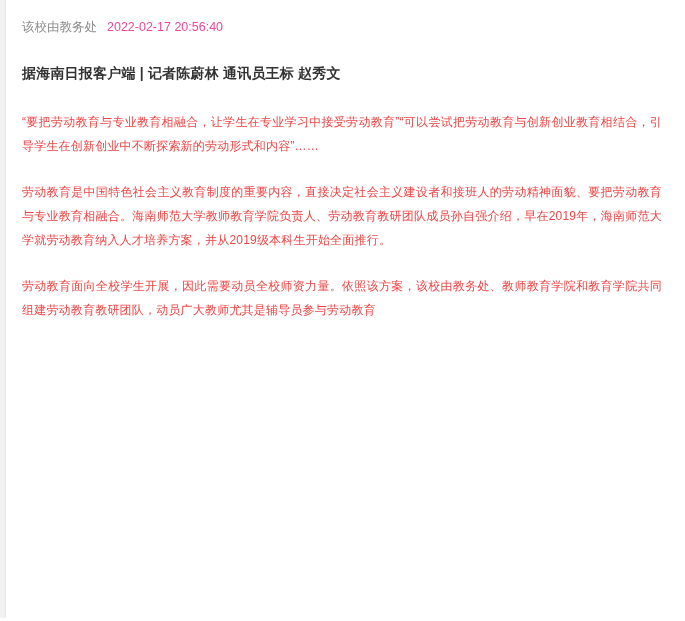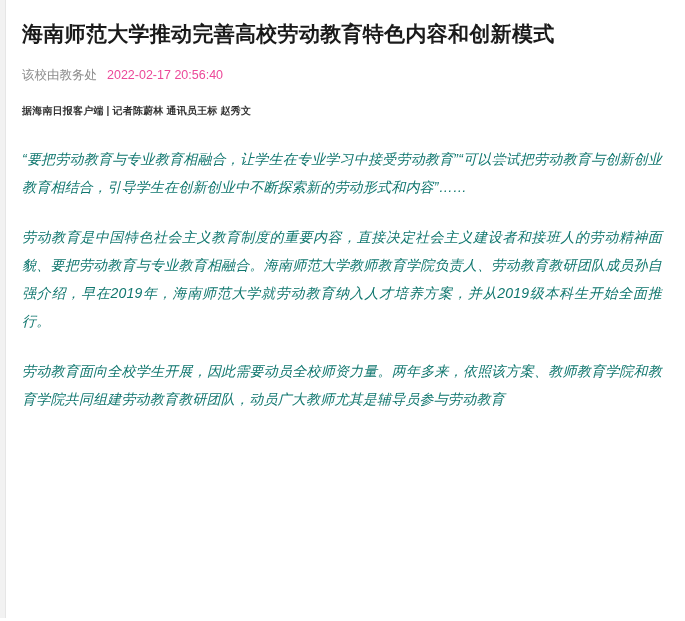--- a/index.html
+++ b/index.html
@@ -52,35 +52,34 @@
   }
   .meta-source {
     color: #8c8c8c;
   }
   .meta-time {
     color: #ec4899;
     margin-left: 10px;
     margin-top: 24px;
   }
   .byline {
-    margin-top: 18px;
-    font-size: 10px;
+    margin-top: 25px;
+    font-size: 14px;
     color: #333333;
     font-weight: bold;
     line-height: 1.6;
     letter-spacing: 0.2px;
   }
   .para {
     margin-top: 22px;
-    font-size: 14px;
+    font-size: 12px;
     line-height: 2.0;
-    color: #0f766e;
+    color: #ef4444;
     text-align: justify;
     letter-spacing: 0.2px;
-    font-style: italic;
   }
   .para.first {
     margin-top: 26px;
   }
   .cut-bottom {
     position: absolute;
     left: 0;
     bottom: 0;
     width: 685px;
     height: 3px;
@@ -89,33 +88,32 @@
 </style>
 </head>
 <body>
 
 <div class="page">
 
   <div class="left-rule"></div>
 
   <div class="content">
 
-    <h1 class="article-title">海南师范大学推动完善高校劳动教育特色内容和创新模式</h1>
 
     <div class="meta-line">
       <span class="meta-source">该校由教务处</span><span class="meta-time">2022-02-17 20:56:40</span>
     </div>
 
     <div class="byline">据海南日报客户端 | 记者陈蔚林 通讯员王标 赵秀文</div>
 
     <p class="para first">“要把劳动教育与专业教育相融合，让学生在专业学习中接受劳动教育”“可以尝试把劳动教育与创新创业教育相结合，引导学生在创新创业中不断探索新的劳动形式和内容”……</p>
 
 
     <p class="para">劳动教育是中国特色社会主义教育制度的重要内容，直接决定社会主义建设者和接班人的劳动精神面貌、要把劳动教育与专业教育相融合。海南师范大学教师教育学院负责人、劳动教育教研团队成员孙自强介绍，早在2019年，海南师范大学就劳动教育纳入人才培养方案，并从2019级本科生开始全面推行。</p>
 
 
-    <p class="para">劳动教育面向全校学生开展，因此需要动员全校师资力量。两年多来，依照该方案、教师教育学院和教育学院共同组建劳动教育教研团队，动员广大教师尤其是辅导员参与劳动教育</p>
+    <p class="para">劳动教育面向全校学生开展，因此需要动员全校师资力量。依照该方案，该校由教务处、教师教育学院和教育学院共同组建劳动教育教研团队，动员广大教师尤其是辅导员参与劳动教育</p>
 
   </div>
 
   <div class="cut-bottom"></div>
 
 </div>
 
 </body></html>

